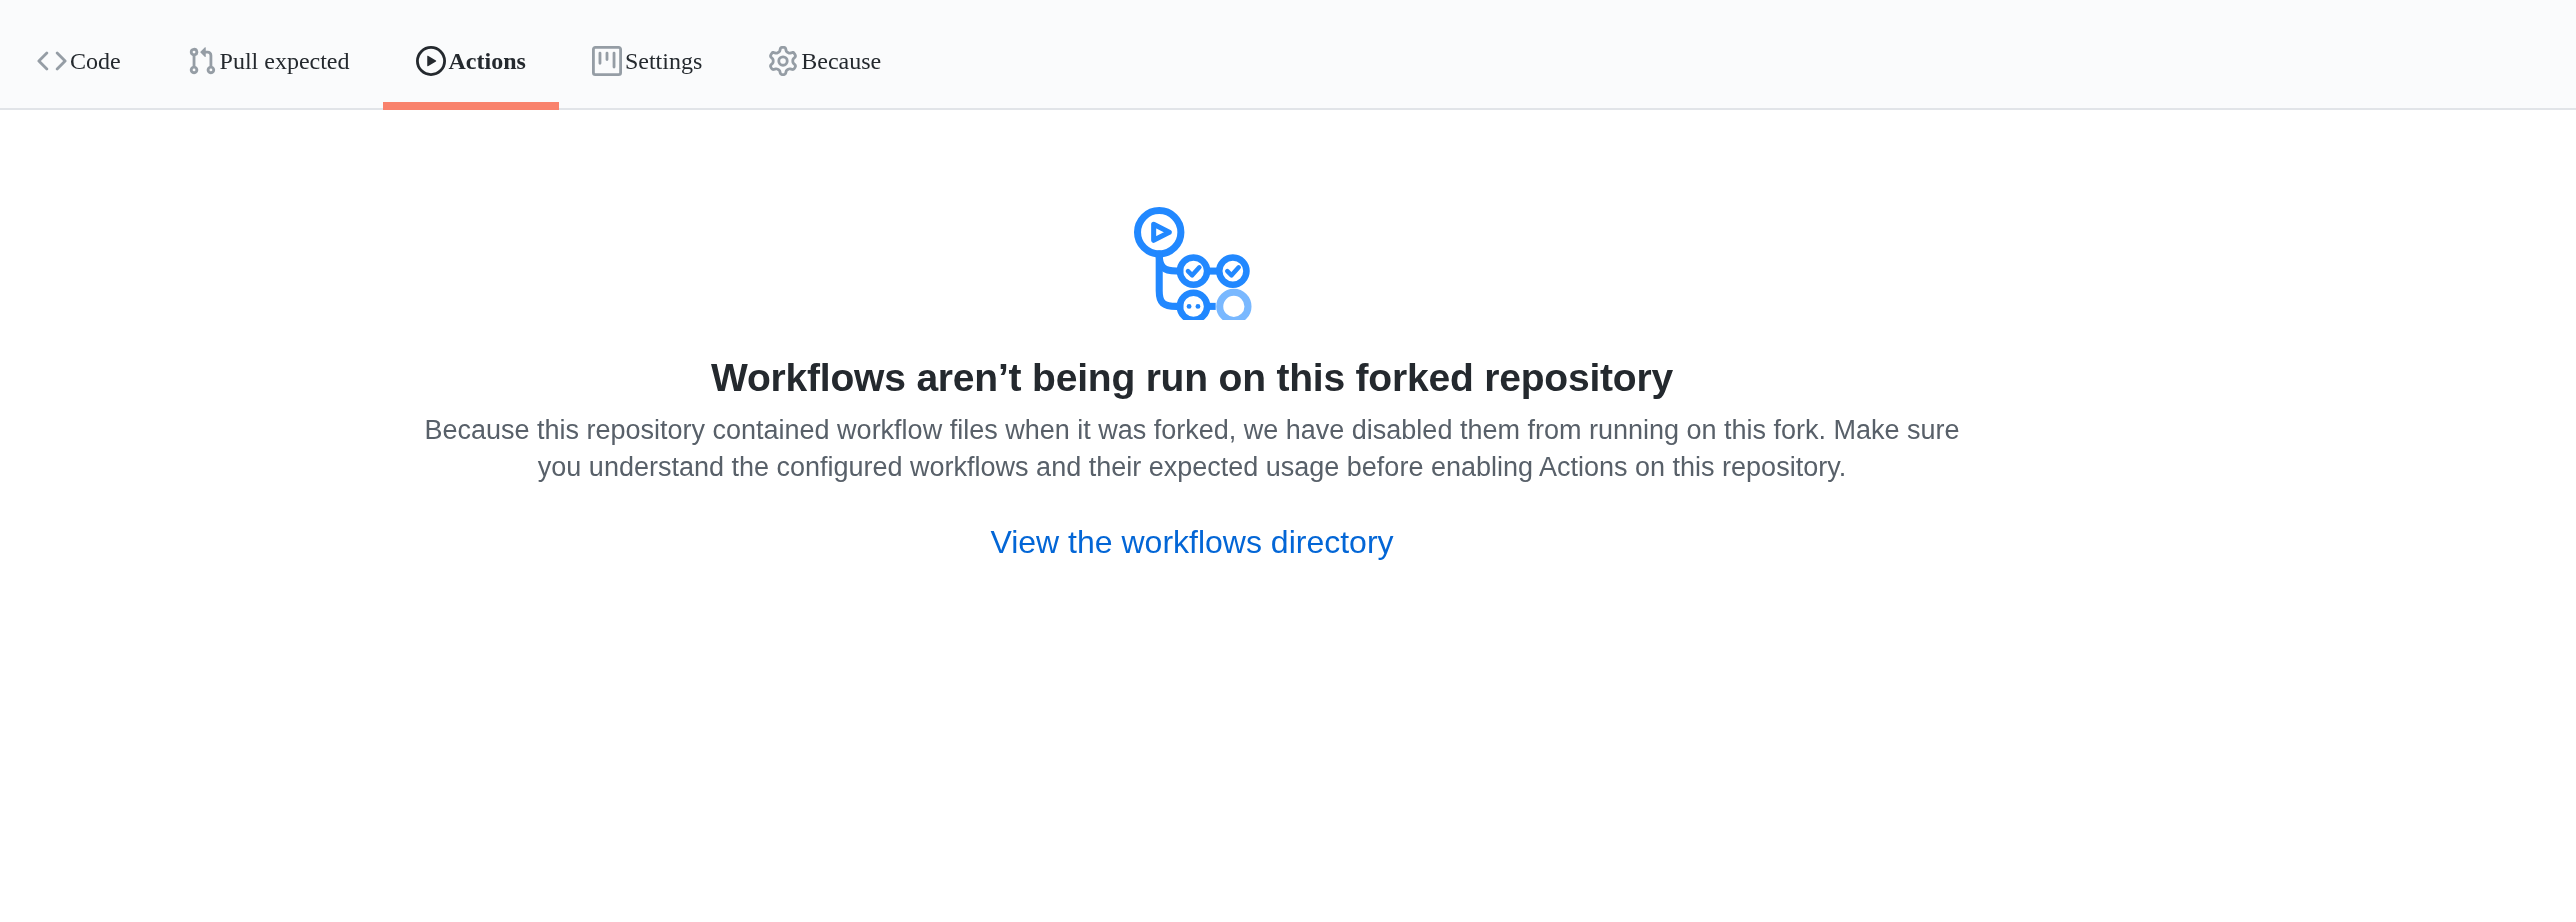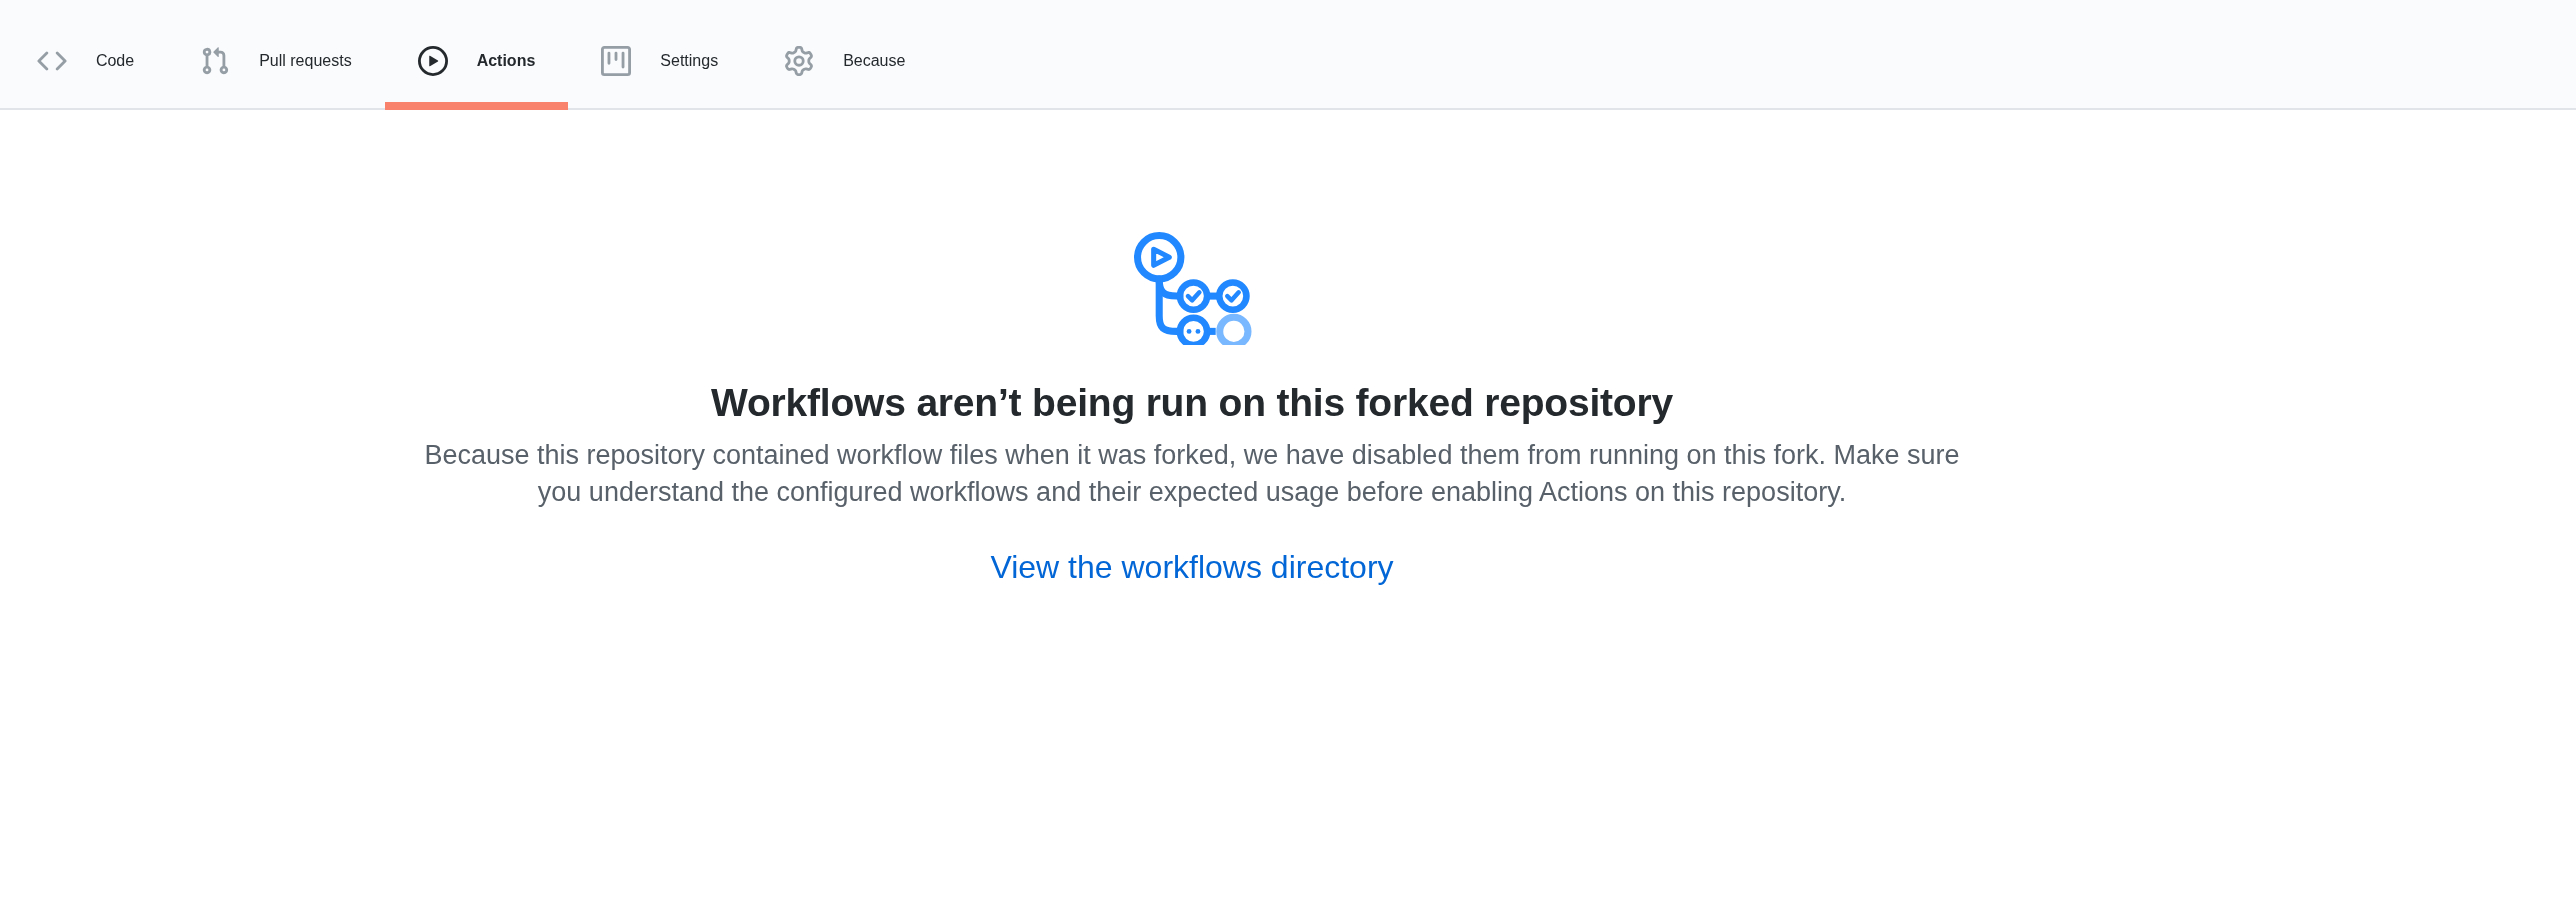--- a/index.html
+++ b/index.html
@@ -21,44 +21,45 @@
   .repo-nav-list {
     display: flex;
     align-items: stretch;
     height: 100%;
     padding-left: 3.9px;
     list-style: none;
   }
   .tab {
     display: flex;
     align-items: center;
-    gap: 29px;
+    gap: 3px;
     padding: 13.7px 33px 0 33px;
-    font-size: 16px;
+    font-size: 24px;
     line-height: 1;
     color: #24292e;
     position: relative;
     cursor: pointer;
     white-space: nowrap;
+    font-family: Liberation Serif, serif;
   }
   .tab .tab-icon { width: 30px; height: 30px; fill: #959da5; flex: 0 0 auto; }
   .tab.active { font-weight: 700; }
   .tab.active .tab-icon { fill: #24292e; }
   .tab-underline {
     position: absolute;
     left: 0; right: 0; bottom: -2px;
     height: 7.8px;
     background: #f9826c;
   }
 
   
   .main { padding-right: 192px; } 
   .blankslate {
     text-align: center;
-    padding-top: 120px;
+    padding-top: 95px;
   }
   .workflow-illustration { width: 123px; height: 115px; display: inline-block; }
 
   .blankslate h2 {
     margin-top: 27px;
     font-size: 39px;
     line-height: 53px;
     font-weight: 700;
     color: #24292e;
     letter-spacing: -0.2px;
@@ -102,21 +103,21 @@
       <svg class="tab-icon" viewBox="0 0 16 16" aria-hidden="true">
         <path d="m11.28 3.22 4.25 4.25a.75.75 0 0 1 0 1.06l-4.25 4.25a.749.749 0 0 1-1.275-.326.749.749 0 0 1 .215-.734L13.94 8l-3.72-3.72a.749.749 0 0 1 .326-1.275.749.749 0 0 1 .734.215Zm-6.56 0a.751.751 0 0 1 1.042.018.751.751 0 0 1 .018 1.042L2.06 8l3.72 3.72a.749.749 0 0 1-.326 1.275.749.749 0 0 1-.734-.215L.47 8.53a.75.75 0 0 1 0-1.06Z"></path>
       </svg>
       <span>Code</span>
     </li>
 
     <li class="tab">
       <svg class="tab-icon" viewBox="0 0 16 16" aria-hidden="true">
         <path d="M1.5 3.25a2.25 2.25 0 1 1 3 2.122v5.256a2.251 2.251 0 1 1-1.5 0V5.372A2.25 2.25 0 0 1 1.5 3.25Zm5.677-.177L9.573.677A.25.25 0 0 1 10 .854V2.5h1A2.5 2.5 0 0 1 13.5 5v5.628a2.251 2.251 0 1 1-1.5 0V5a1 1 0 0 0-1-1h-1v1.646a.25.25 0 0 1-.427.177L7.177 3.427a.25.25 0 0 1 0-.354ZM3.75 2.5a.75.75 0 1 0 0 1.5.75.75 0 0 0 0-1.5Zm0 9.5a.75.75 0 1 0 0 1.5.75.75 0 0 0 0-1.5Zm8.25.75a.75.75 0 1 0 1.5 0 .75.75 0 0 0-1.5 0Z"></path>
       </svg>
-      <span>Pull requests</span>
+      <span>Pull expected</span>
     </li>
 
     <li class="tab active">
       <svg class="tab-icon" viewBox="0 0 16 16" aria-hidden="true">
         <path d="M8 0a8 8 0 1 1 0 16A8 8 0 0 1 8 0ZM1.5 8a6.5 6.5 0 1 0 13 0 6.5 6.5 0 0 0-13 0Zm4.879-2.773 4.264 2.559a.25.25 0 0 1 0 .428l-4.264 2.559A.25.25 0 0 1 6 10.559V5.442a.25.25 0 0 1 .379-.215Z"></path>
       </svg>
       <span>Actions</span>
       <span class="tab-underline"></span>
     </li>
 

